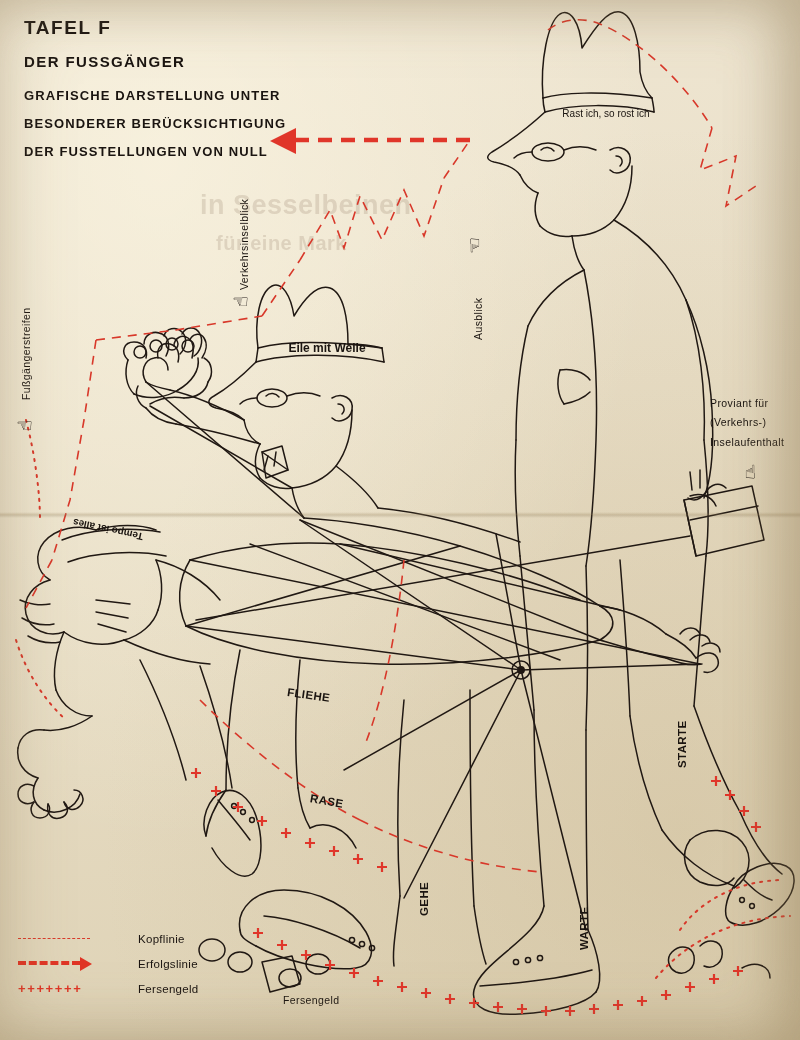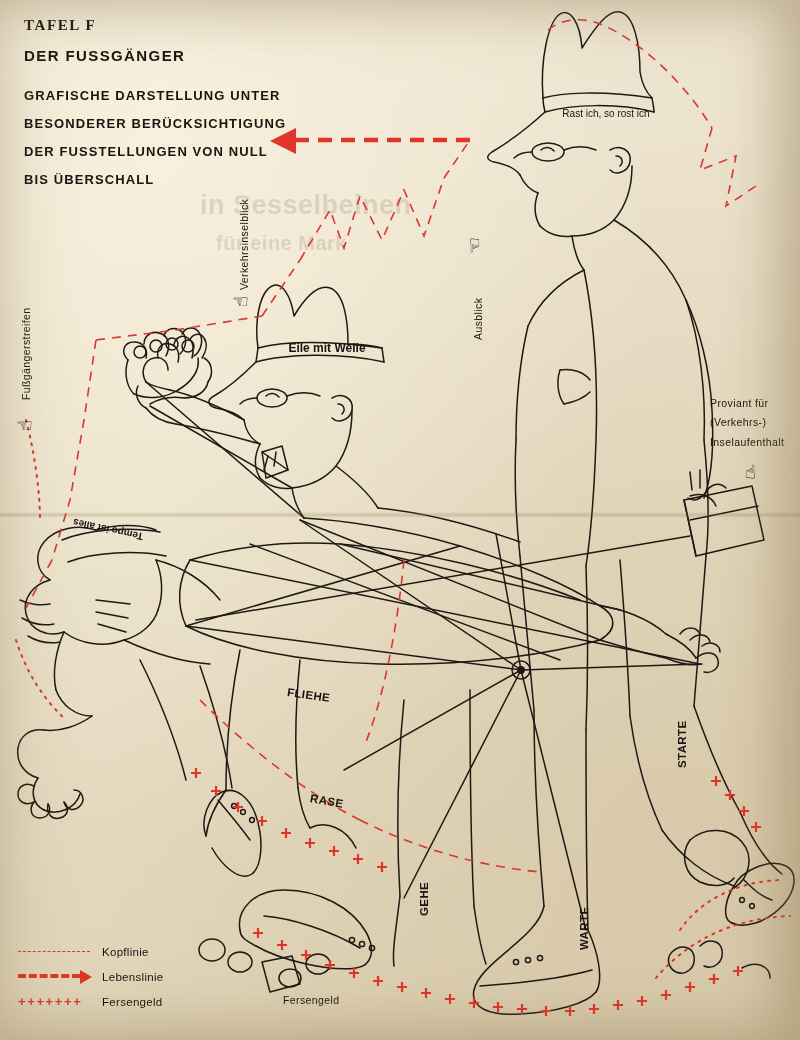--- a/index.html
+++ b/index.html
@@ -50,24 +50,23 @@
   }
 
   
   #title-block {
     position: absolute;
     left: 24px;
     top: 14px;
     line-height: 1.5;
   }
   .tafel {
-    font-size: 15px;
+    font-size: 19px;
     font-weight: bold;
     letter-spacing: 1.6px;
-    font-family: Liberation Serif, serif;
   }
   .subtitle {
     font-size: 15px;
     font-weight: bold;
     letter-spacing: 1.4px;
     margin-top: 8px;
   }
   #desc-block {
     position: absolute;
     left: 24px;
@@ -81,22 +80,23 @@
   
   #legend {
     position: absolute;
     left: 18px;
     bottom: 32px;
     width: 230px;
     font-size: 11.5px;
   }
   .legend-row {
     display: flex;
-    align-items: flex-end;
+    align-items: flex-start;
     height: 25px;
+    gap: 36px;
   }
   .legend-sample {
     width: 72px;
     height: 12px;
     position: relative;
     margin-right: 12px;
   }
   .legend-label { letter-spacing: .3px; }
   .ls-dash {
     position: absolute;
@@ -483,21 +483,20 @@
 
     <div id="title-block">
       <div class="tafel">TAFEL F</div>
       <div class="subtitle">DER FUSSGÄNGER</div>
     </div>
 
     <div id="desc-block">
       <div>GRAFISCHE DARSTELLUNG UNTER</div>
       <div>BESONDERER BERÜCKSICHTIGUNG</div>
       <div>DER FUSSTELLUNGEN VON NULL</div>
-      <div>BIS ÜBERSCHALL</div>
     </div>
 
     <div class="boxed" style="left:543px; top:108px; width:110px; text-align:center; font-size:10px;padding-left:8px;">Rast ich, so rost ich</div>
 
     <div class="boxed" style="left:272px; top:341px; width:110px; text-align:center; font-size:12px; font-weight:bold;">Eile mit Weile</div>
 
     <div class="boxed" style="left:52px; top:524px; width:112px; text-align:center; font-size:10px; font-weight:bold; transform:rotate(192deg); transform-origin:center center;">Tempo ist alles</div>
 
     <div class="callout rot-90" style="left:238px; top:290px;">Verkehrsinselblick</div>
 
@@ -533,21 +532,21 @@
         <div class="legend-sample">
           <div class="ls-dash"></div>
         </div>
         <div class="legend-label">Kopflinie</div>
       </div>
       <div class="legend-row">
         <div class="legend-sample">
           <div class="ls-thick"></div>
           <div class="ls-arrow"></div>
         </div>
-        <div class="legend-label">Lebenslinie</div>
+        <div class="legend-label">Erfolgslinie</div>
       </div>
       <div class="legend-row">
         <div class="legend-sample">
           <div class="ls-plus">+ + + + + + +</div>
         </div>
         <div class="legend-label">Fersengeld</div>
       </div>
     </div>
 
   </div>

